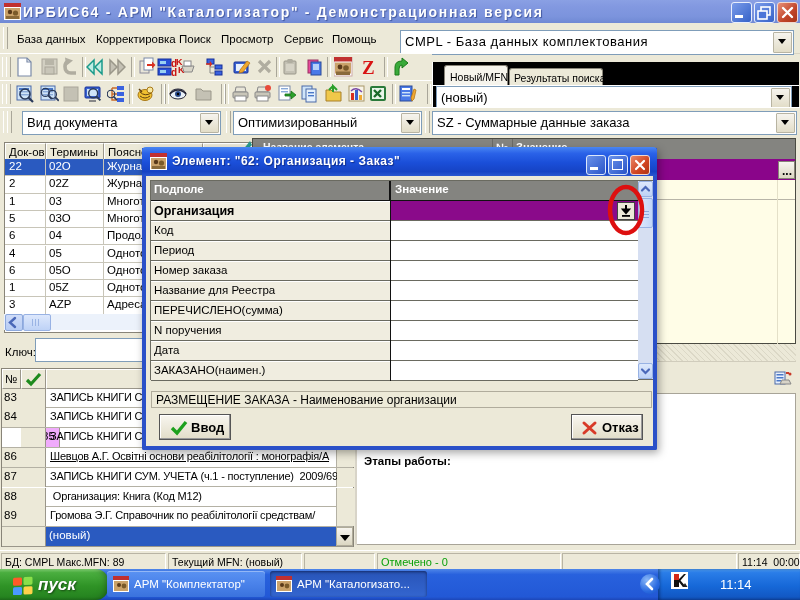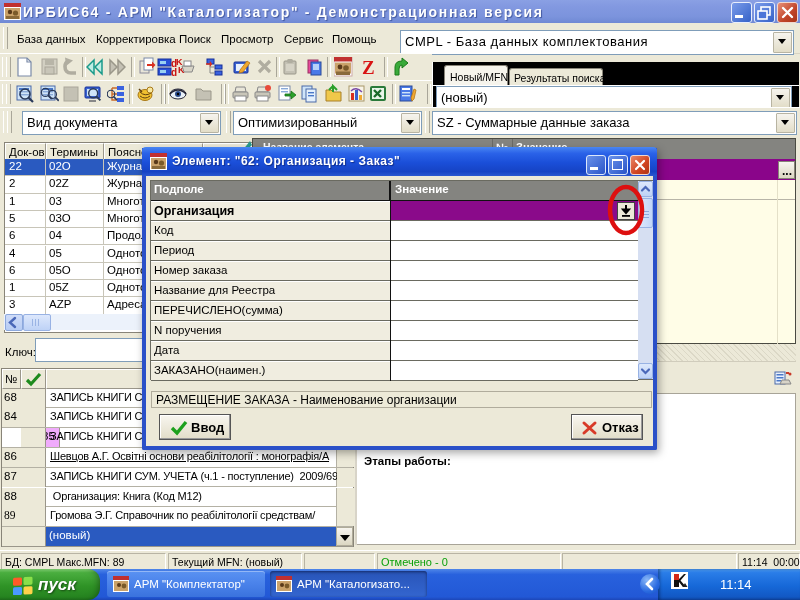--- a/index.html
+++ b/index.html
@@ -418,21 +418,21 @@
         <span style="position:absolute;left:2px;top:3px;font-size:11.5px;">№</span>
       </div>
 <div class="hcell" style="left:19px;top:0;width:25px;height:19.5px;">
         <svg width="22" height="17" style="position:absolute;left:1px;top:1px">
           <path d="M4 9 L8 13 L17 3" stroke="#1d8a1d" stroke-width="3.2" fill="none"></path>
         </svg>
       </div>
 <div class="hcell" style="left:44px;top:0;width:307px;height:19.5px;"></div>
 <div class="abs" style="left:0;top:19.5px;width:351px;height:19.8px;background:#fff;border-bottom:1px solid #b4b1a4;box-sizing:border-box;">
 <div class="abs" style="left:0;top:0;width:19px;height:19px;background:#ECE9D8;border-right:1px solid #9a968a;">
-          <div class="cell" style="left:2px;top:2px;font-size:11.5px;">68</div>
+          <div class="cell" style="left:2px;top:2px;font-size:11.5px;">83</div>
         </div>
 <div class="abs" style="left:19px;top:0;width:24px;height:19px;background:#ECE9D8;border-right:1px solid #9a968a;"></div>
 <div class="abs" style="left:334px;top:0;width:17px;height:19px;background:#ECE9D8;border-left:1px solid #b4b1a4;"></div>
 <div class="cell" style="left:48px;top:2px;width:287px;font-size:11px;letter-spacing:-0.2px;">ЗАПИСЬ КНИГИ СУМ. УЧЕТА (ч.1 - поступление)</div>
 </div>
       <div class="abs" style="left:0;top:39.3px;width:351px;height:19.8px;background:#fff;border-bottom:1px solid #b4b1a4;box-sizing:border-box;">
 <div class="abs" style="left:0;top:0;width:19px;height:19px;background:#ECE9D8;border-right:1px solid #9a968a;">
           <div class="cell" style="left:2px;top:2px;font-size:11.5px;">84</div>
         </div>
 <div class="abs" style="left:19px;top:0;width:24px;height:19px;background:#ECE9D8;border-right:1px solid #9a968a;"></div>
@@ -465,21 +465,21 @@
 </div>
       <div class="abs" style="left:0;top:118.5px;width:351px;height:19.8px;background:#fff;border-bottom:1px solid #b4b1a4;box-sizing:border-box;">
 <div class="abs" style="left:0;top:0;width:19px;height:19px;background:#ECE9D8;border-right:1px solid #9a968a;">
           <div class="cell" style="left:2px;top:2px;font-size:11.5px;">88</div>
         </div>
 <div class="abs" style="left:19px;top:0;width:24px;height:19px;background:#ECE9D8;border-right:1px solid #9a968a;"></div>
 <div class="abs" style="left:334px;top:0;width:17px;height:19px;background:#ECE9D8;border-left:1px solid #b4b1a4;"></div>
 <div class="cell" style="left:48px;top:2px;width:287px;font-size:11px;letter-spacing:-0.2px;">&nbsp;Организация: Книга (Код М12)</div>
 </div>
       <div class="abs" style="left:0;top:138.3px;width:351px;height:19.8px;background:#fff;border-bottom:1px solid #b4b1a4;box-sizing:border-box;">
-<div class="abs" style="left:0;top:0;width:19px;height:19px;background:#ECE9D8;border-right:1px solid #9a968a;font-family:Liberation Serif, serif;">
+<div class="abs" style="left:0;top:0;width:19px;height:19px;background:#ECE9D8;border-right:1px solid #9a968a;">
           <div class="cell" style="left:2px;top:2px;font-size:11.5px;">89</div>
         </div>
 <div class="abs" style="left:19px;top:0;width:24px;height:19px;background:#ECE9D8;border-right:1px solid #9a968a;"></div>
 <div class="abs" style="left:334px;top:0;width:17px;height:19px;background:#ECE9D8;border-left:1px solid #b4b1a4;"></div>
 <div class="cell" style="left:48px;top:2px;width:287px;font-size:11px;letter-spacing:-0.2px;">Громова Э.Г. Справочник по реабілітології средствам/</div>
 </div>
       <div class="abs" style="left:0;top:158.1px;width:351px;height:19.8px;background:#ECE9D8;border-bottom:1px solid #9a968a;box-sizing:border-box;">
 <div class="abs" style="left:0;top:0;width:19px;height:19px;background:#ECE9D8;border-right:1px solid #9a968a;"></div>
 <div class="abs" style="left:19px;top:0;width:24px;height:19px;background:#ECE9D8;border-right:1px solid #9a968a;"></div>
 <div class="abs" style="left:44px;top:0;width:290px;height:19px;background:#2a5ac0;">
@@ -546,21 +546,21 @@
         <div class="tx" style="left:3px;top:2px;font-size:11px;color:#0aa00a;">Отмечено - 0</div>
       </div>
  <div class="abs" style="left:562px;top:2px;width:173px;height:15px;border:1px solid #b8b4a4;border-right-color:#fff;border-bottom-color:#fff;"></div>
  <div class="abs" style="left:738px;top:2px;width:60px;height:15px;border:1px solid #b8b4a4;border-right-color:#fff;border-bottom-color:#fff;">
         <div class="tx" style="left:3px;top:2px;font-size:10.5px;">11:14&nbsp; 00:00</div>
       </div>
 </div>
 
 
 <div class="abs" style="left:0;top:569px;width:800px;height:31px;background:linear-gradient(180deg,#5087e8 0%,#3b73e3 9%,#2861dd 18%,#2258d6 90%,#1c46b8 100%);">
- <div class="abs" style="left:0;top:0;width:100px;height:31px;border-radius:0 12px 12px 0;background:linear-gradient(180deg,#7fce70 0%,#4aae3f 12%,#2f9326 55%,#268420 90%,#1d6e1a 100%);box-shadow:inset -6px 0 8px -6px rgba(0,0,0,.5);">
+ <div class="abs" style="left:0;top:0;width:100px;height:31px;border-radius:0 12px 12px 0;background:linear-gradient(180deg,#7fce70 0%,#4aae3f 12%,#2f9326 55%,#268420 90%,#1d6e1a 100%);box-shadow:inset -6px 0 8px -6px rgba(0,0,0,.5);padding-left:8px;">
   <svg class="abs" style="left:12px;top:6px" width="22" height="20">
           <g transform="skewY(-4)">
             <rect x="1" y="3" width="9" height="8" rx="1.5" fill="#ff5a2a"></rect>
             <rect x="11.5" y="3" width="9" height="8" rx="1.5" fill="#8adf4a"></rect>
             <rect x="1" y="12.5" width="9" height="8" rx="1.5" fill="#4a9aff"></rect>
             <rect x="11.5" y="12.5" width="9" height="8" rx="1.5" fill="#ffd24a"></rect>
           </g>
         </svg>
   <div class="tx" style="left:38px;top:6px;font-size:17px;font-weight:bold;font-style:italic;color:#fff;text-shadow:1px 1px 2px rgba(0,0,0,.5);">пуск</div>
  </div>

